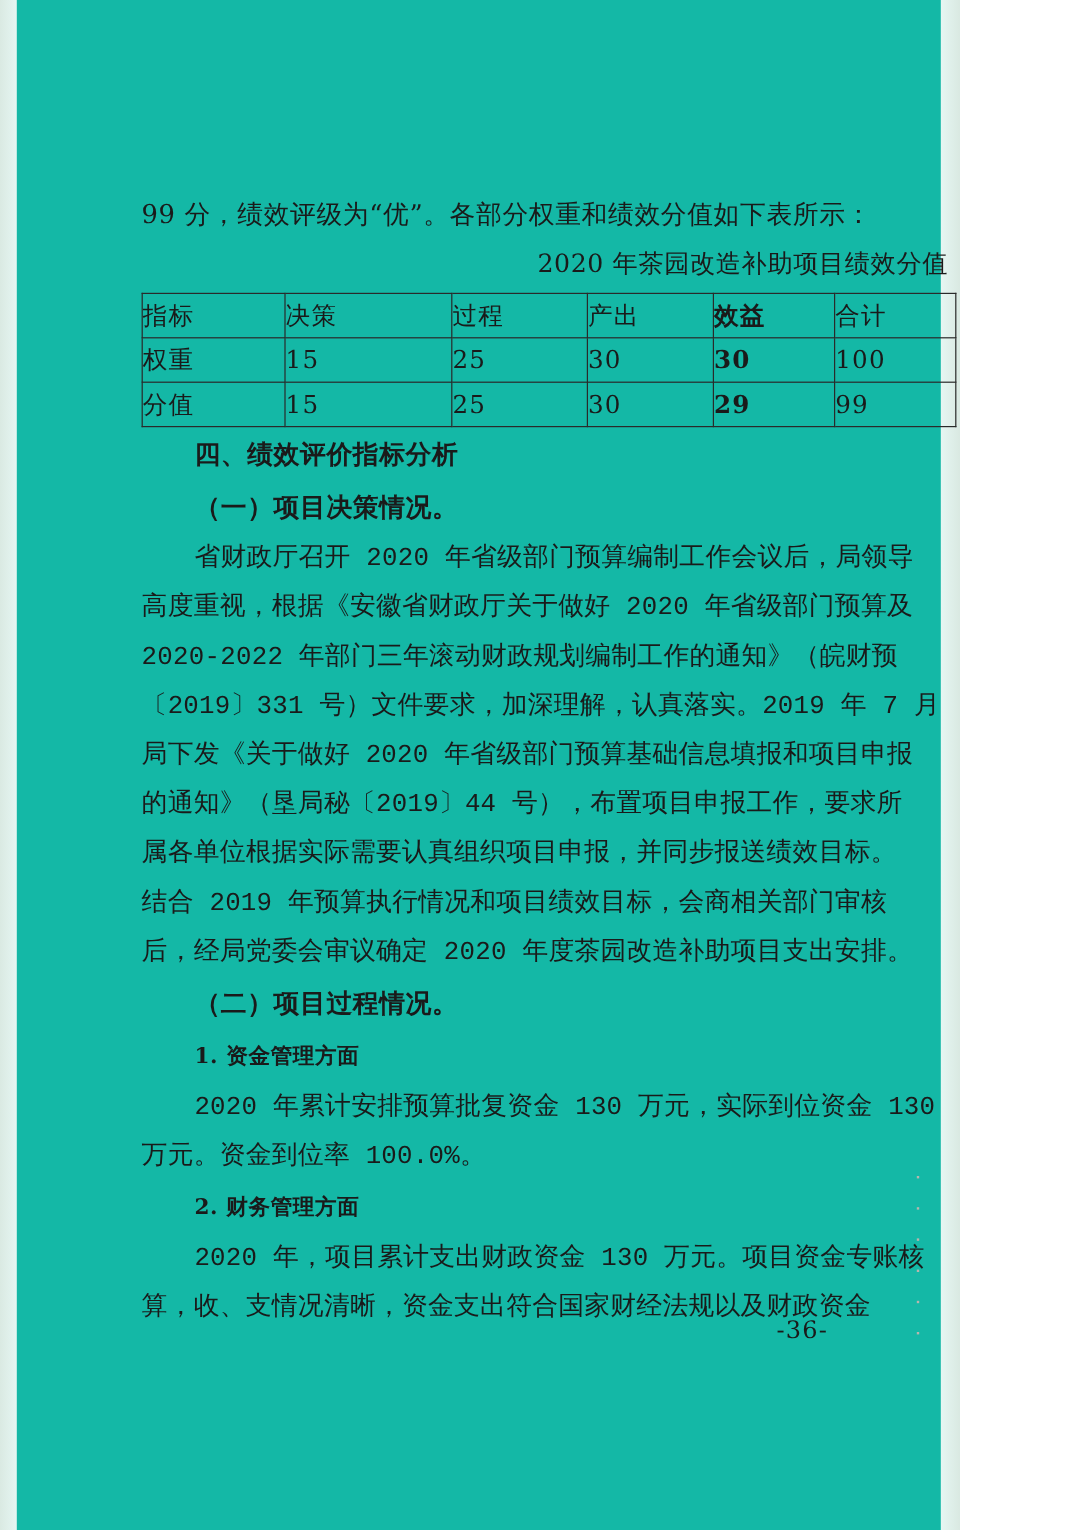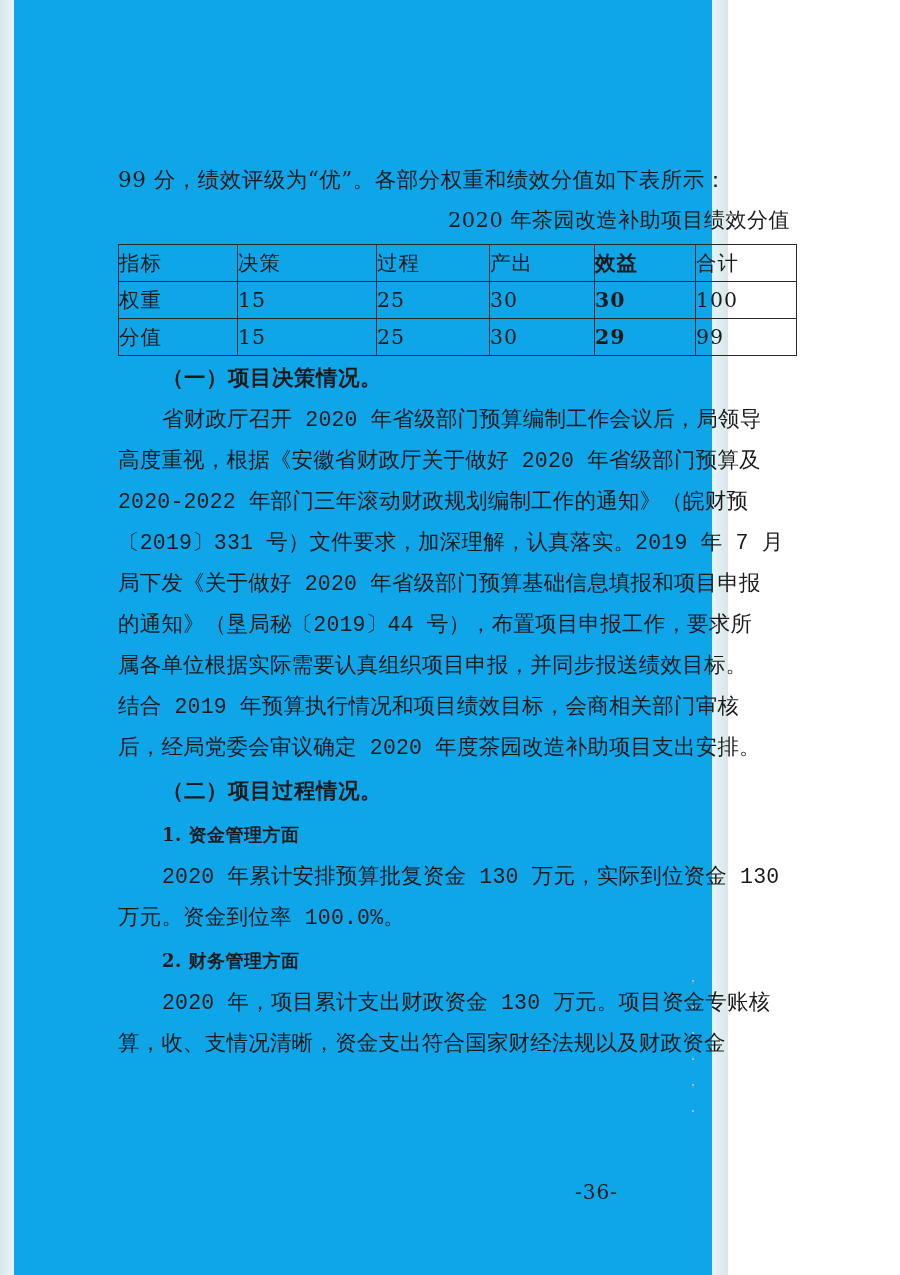--- a/index.html
+++ b/index.html
@@ -11,23 +11,23 @@
     width: 900px;
     height: 1275px;
     position: relative;
     font-family: "DejaVu Serif", "Liberation Serif", serif;
     color: #1a1a1a;
     overflow: hidden;
   }
   .page {
     position: absolute;
     left: 0; top: 0;
-    width: 728px;
+    width: 800px;
     height: 1275px;
-    background: #0ea5e9;
+    background: #14b8a6;
   }
   
   .scan-edge-left {
     position: absolute;
     left: 0; top: 0;
     width: 14px; height: 1275px;
     background: linear-gradient(to right, #f0efe9, #fdfdfb);
     opacity: .9;
   }
   .scan-edge-right {
@@ -102,21 +102,21 @@
     font-size: 18px;
     line-height: 44px;
     letter-spacing: 0.5px;
     text-indent: 44px;
   }
   .indent2 { text-indent: 44px; }
   .block { margin-top: 2px; }
   .page-number {
     position: absolute;
     right: 110px;
-    top: 1180px;
+    top: 1096px;
     font-size: 20px;
     letter-spacing: 1px;
   }
   .margin-marks {
     position: absolute;
     right: 30px;
     top: 980px;
     width: 6px;
     height: 170px;
   }
@@ -163,20 +163,21 @@
         <td class="c0">分值</td>
         <td class="c1">15</td>
         <td class="c2">25</td>
         <td class="c3">30</td>
         <td class="c4">29</td>
         <td class="c5">99</td>
       </tr>
     </tbody>
       </table>
 
+    <div class="heading block">四、绩效评价指标分析</div>
 
     <div class="subheading">（一）项目决策情况。</div>
 
     <div class="para-line indent2">省财政厅召开 2020 年省级部门预算编制工作会议后，局领导</div>
     <div class="para-line">高度重视，根据《安徽省财政厅关于做好 2020 年省级部门预算及</div>
     <div class="para-line">2020-2022 年部门三年滚动财政规划编制工作的通知》（皖财预</div>
     <div class="para-line">〔2019〕331 号）文件要求，加深理解，认真落实。2019 年 7 月</div>
     <div class="para-line">局下发《关于做好 2020 年省级部门预算基础信息填报和项目申报</div>
     <div class="para-line">的通知》（垦局秘〔2019〕44 号），布置项目申报工作，要求所</div>
     <div class="para-line">属各单位根据实际需要认真组织项目申报，并同步报送绩效目标。</div>

